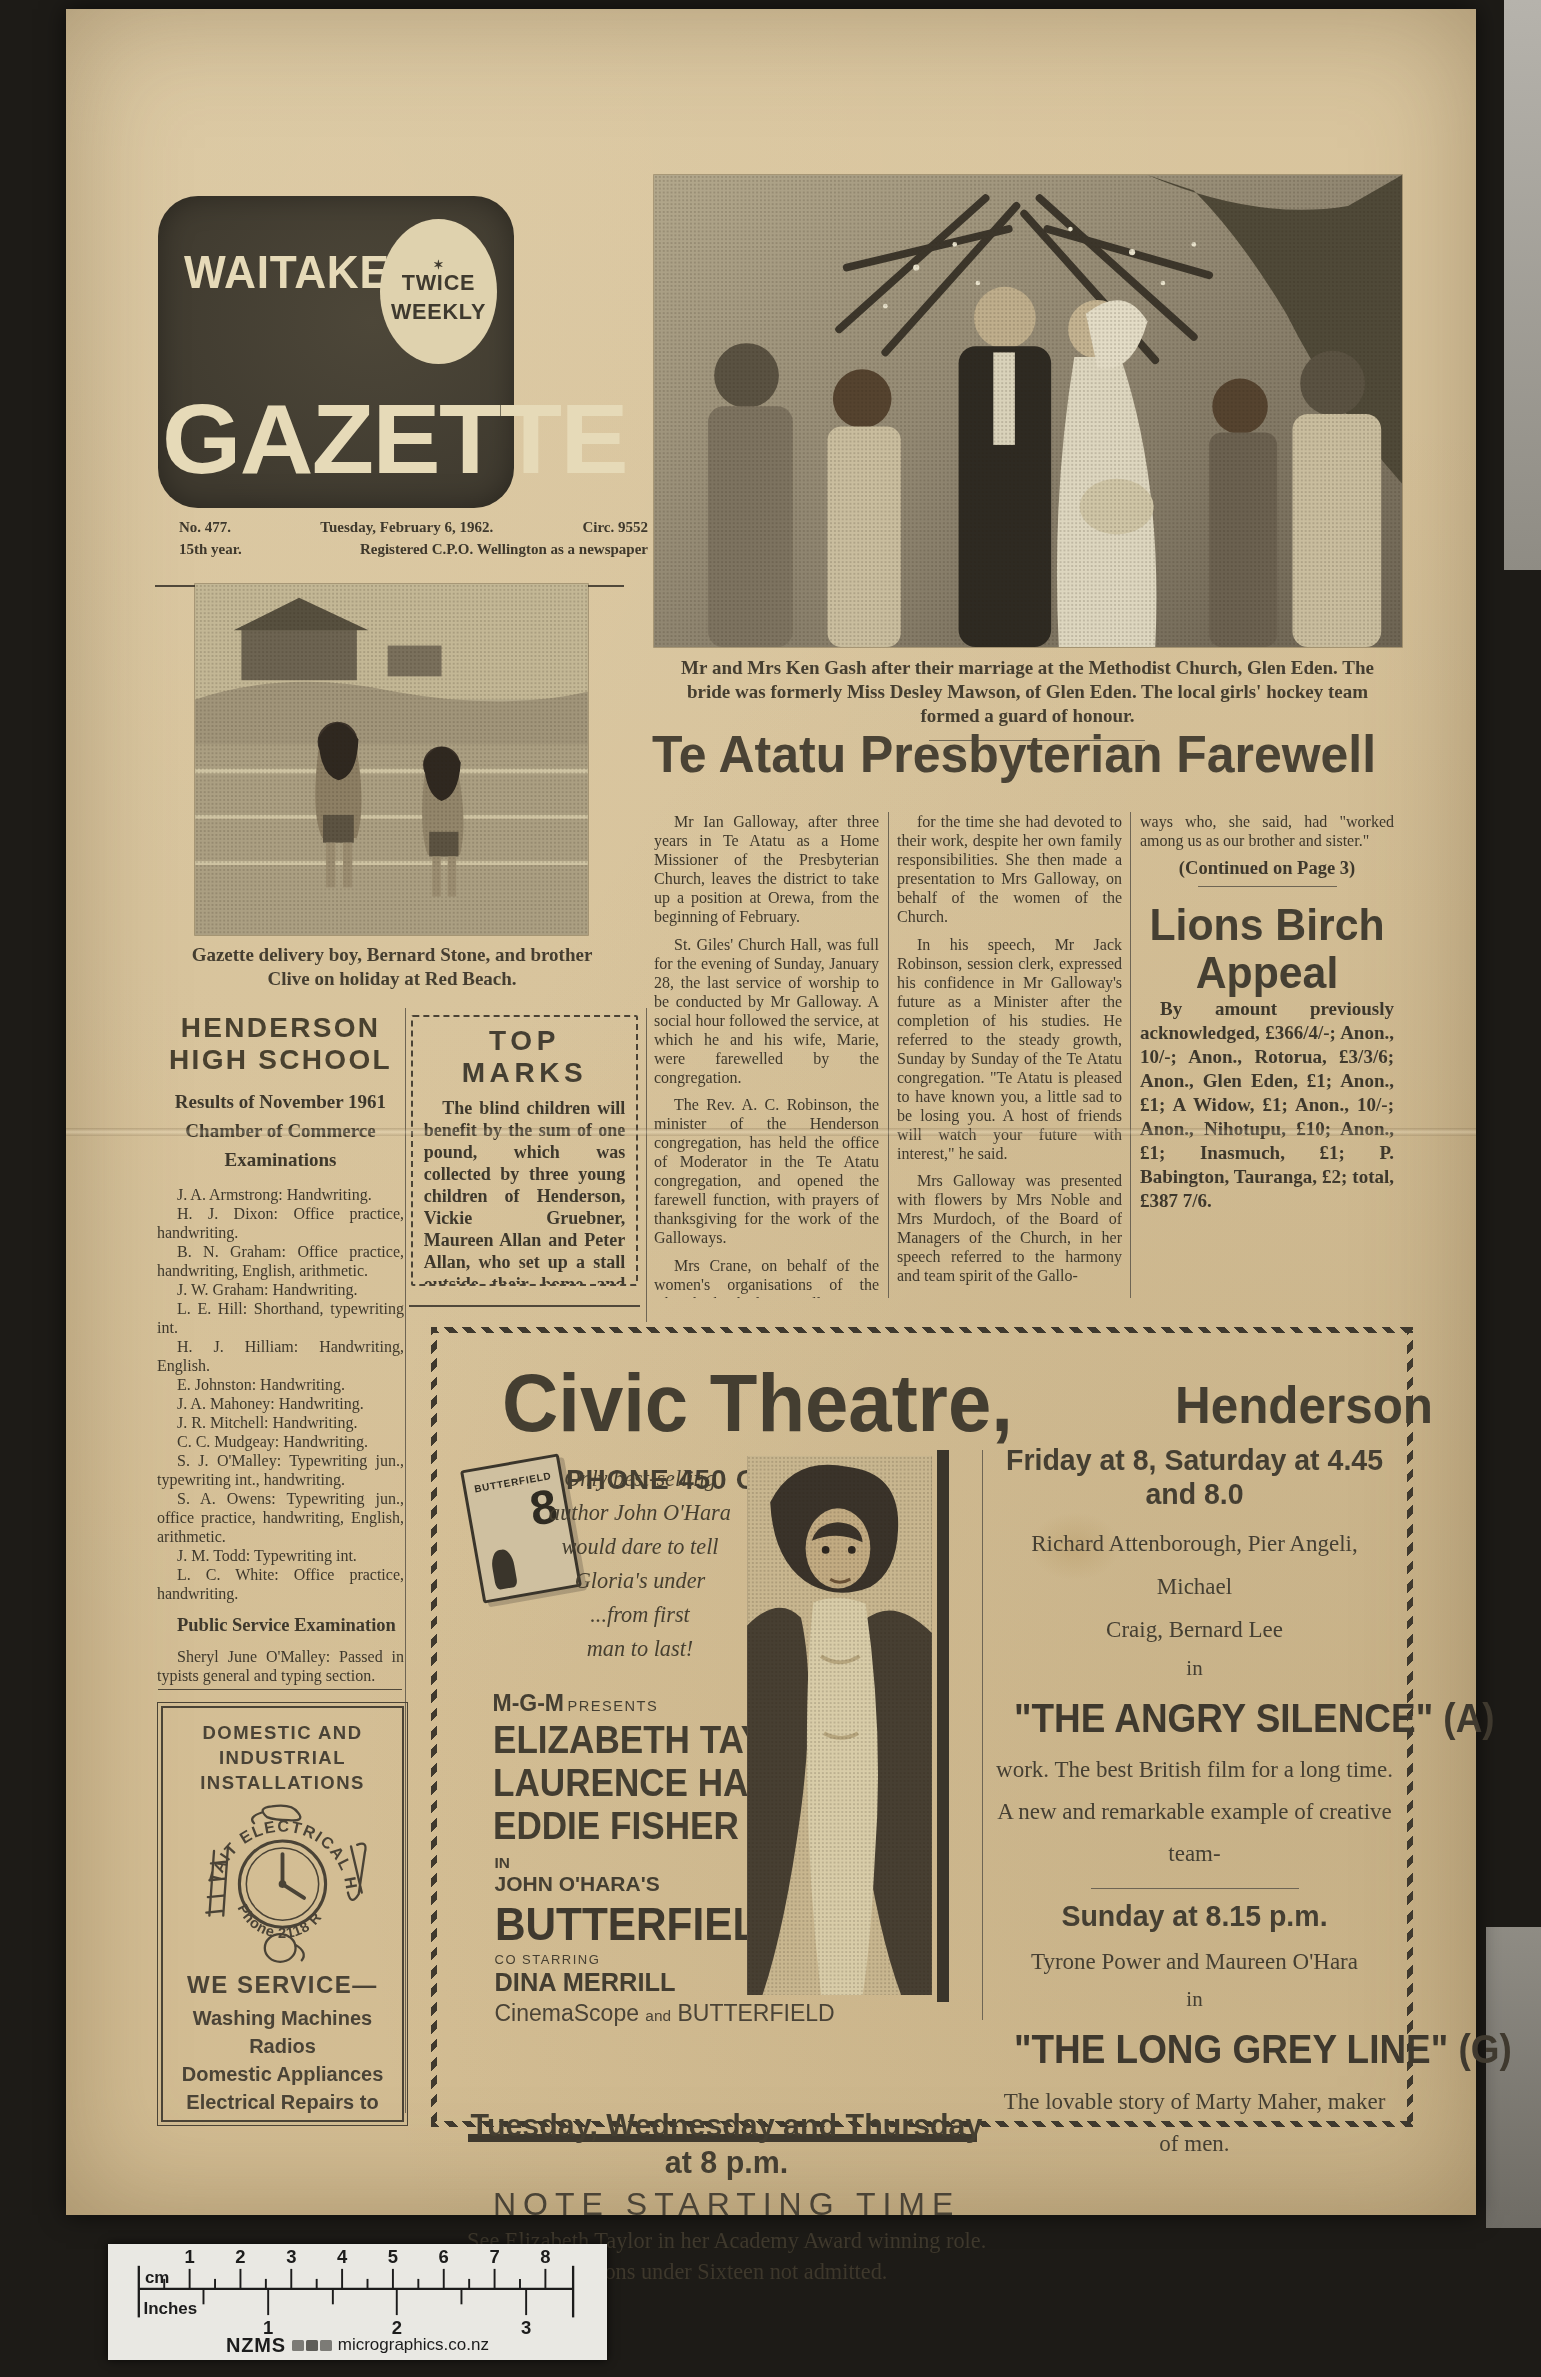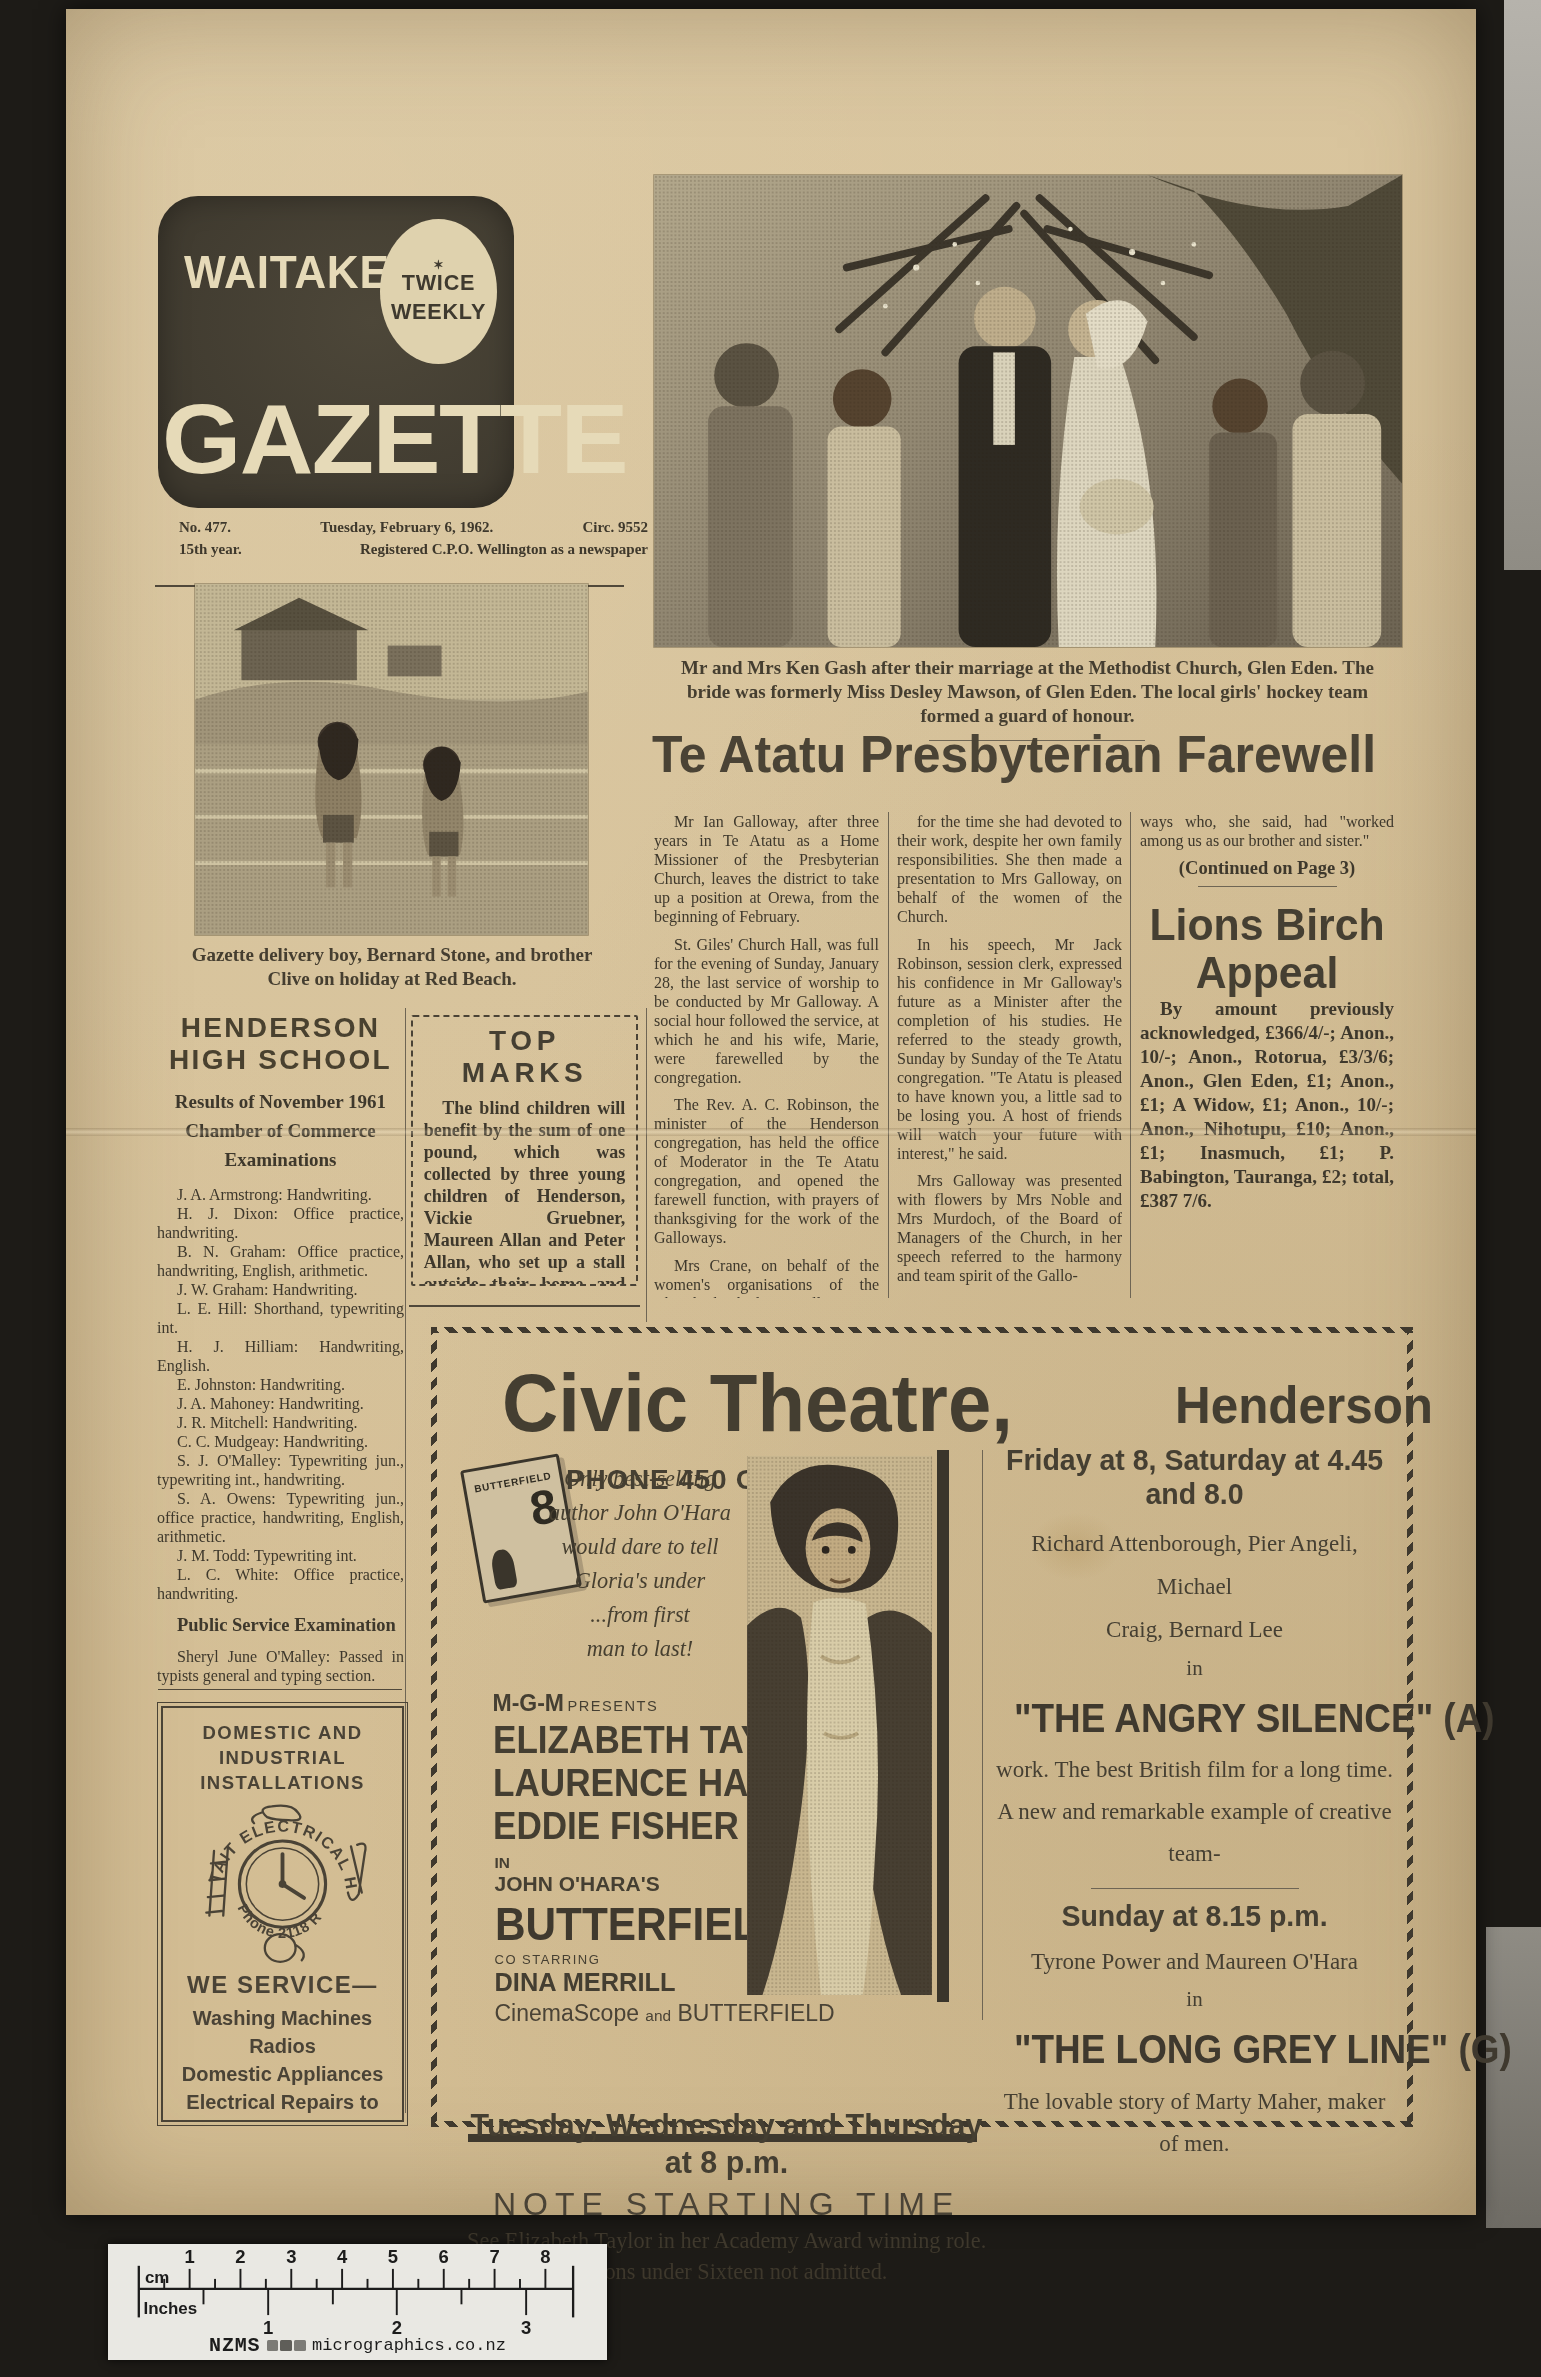--- a/index.html
+++ b/index.html
@@ -152,21 +152,21 @@
         outline:1.5px solid #4a4336;outline-offset:3.9px;box-sizing:border-box;padding:12.3px 7.7px;overflow:hidden;
         font-family:"Liberation Sans",sans-serif;text-align:center;color:#4a4336;}
   .tait-head{font-weight:bold;font-size:18.5px;line-height:25px;letter-spacing:1.5px;}
   .tait-service{font-weight:bold;font-size:24px;letter-spacing:1.5px;margin-top:3.1px;}
   .tait-list{font-weight:bold;font-size:20px;line-height:28px;margin-top:4.6px;}
 
   
   .ruler-card{position:absolute;left:108px;top:2244px;width:499px;height:116px;background:#e9e8e3;
         box-shadow:0 0 9.2px rgba(0,0,0,.7);}
   .ruler-brand{position:absolute;left:0;bottom:3.1px;width:100%;text-align:center;color:#1c1c1c;
-        font-family:Liberation Mono, monospace;font-size:17px;display:flex;justify-content:center;align-items:center;gap:6.2px;}
+        font-family:Liberation Sans, sans-serif;font-size:17px;display:flex;justify-content:center;align-items:center;gap:6.2px;}
   .nzms{font-weight:bold;font-size:20px;letter-spacing:0.8px;}
   .sqs{display:inline-flex;gap:2.3px;}
   .sq{width:11.6px;height:11.6px;background:#7c7b76;border-radius:1.5px;display:inline-block;}
   .sq.mid{background:#5f5e59;}
   svg text{font-family:"Liberation Sans",sans-serif;}
 </style>
 </head>
 <body>
 
 <div class="stage">

